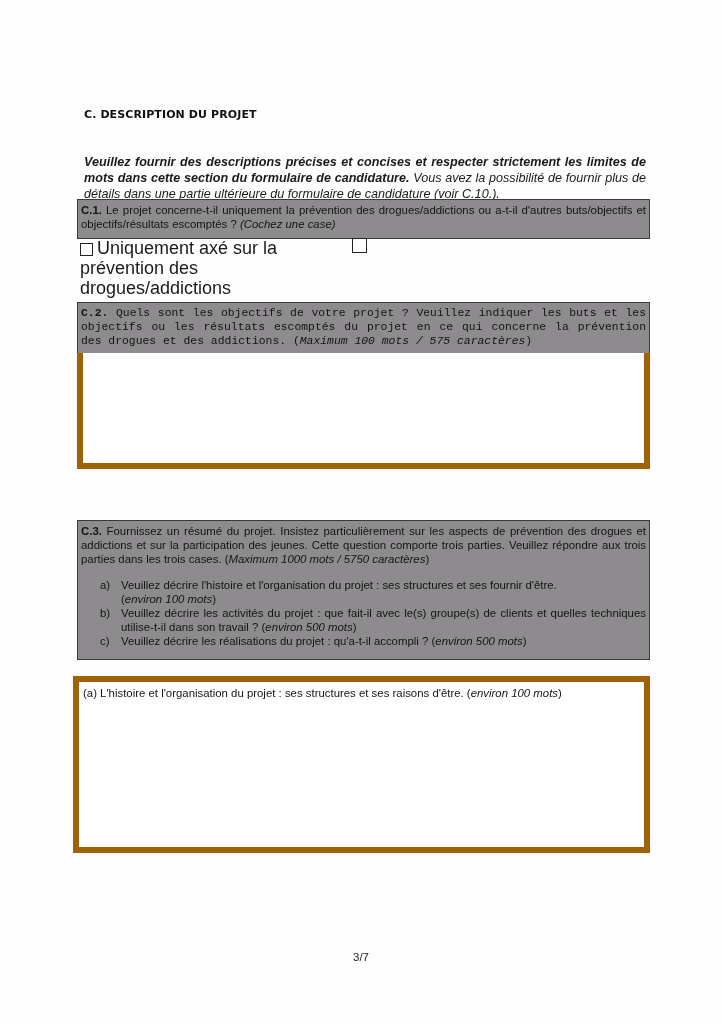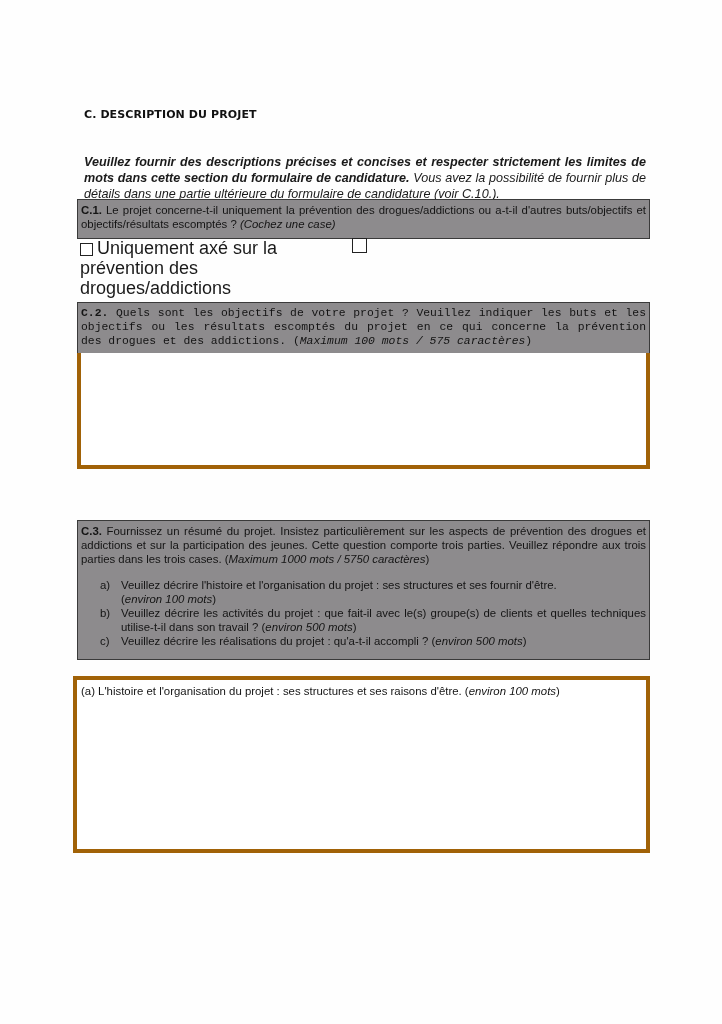--- a/index.html
+++ b/index.html
@@ -56,21 +56,21 @@
     }
     .q-head .num { font-weight: bold; }
     .q-head .it { font-style: italic; }
 
     #c1-head { left: 77px; top: 199px; width: 573px; height: 40px; }
     #c2-head { left: 77px; top: 302px; width: 573px; height: 52px; font-family: Liberation Mono, monospace; }
     #c3-head { left: 77px; top: 500px; width: 573px; height: 140px; margin-top: 20px; }
 
     .answer-box {
       position: absolute;
-      border: 4px solid #a16207;
+      border: 6px solid #a16207;
       box-sizing: border-box;
       background: #ffffff;
     }
     #c2-answer { left: 77px; top: 353px; width: 573px; height: 116px; border-top: none; }
     #c3a-answer { left: 73px; top: 676px; width: 577px; height: 177px; }
     #c3a-answer .label {
       position: absolute; left: 4px; top: 5px;
       font-size: 11.4px; color: #141414;
     }
     #c3a-answer .label .it { font-style: italic; }
@@ -168,13 +168,14 @@
     </ul>
   </div>
 
   <div class="answer-box" id="c3a-answer">
     <div class="label">
       <span>(a) L'histoire et l'organisation du projet : ses structures et ses raisons d'être. (</span><span class="it">environ 100 mots</span><span>)</span>
     </div>
     <span></span>
   </div>
 
+  <div class="page-number">3/7</div>
 </div>
 
 </body></html>

